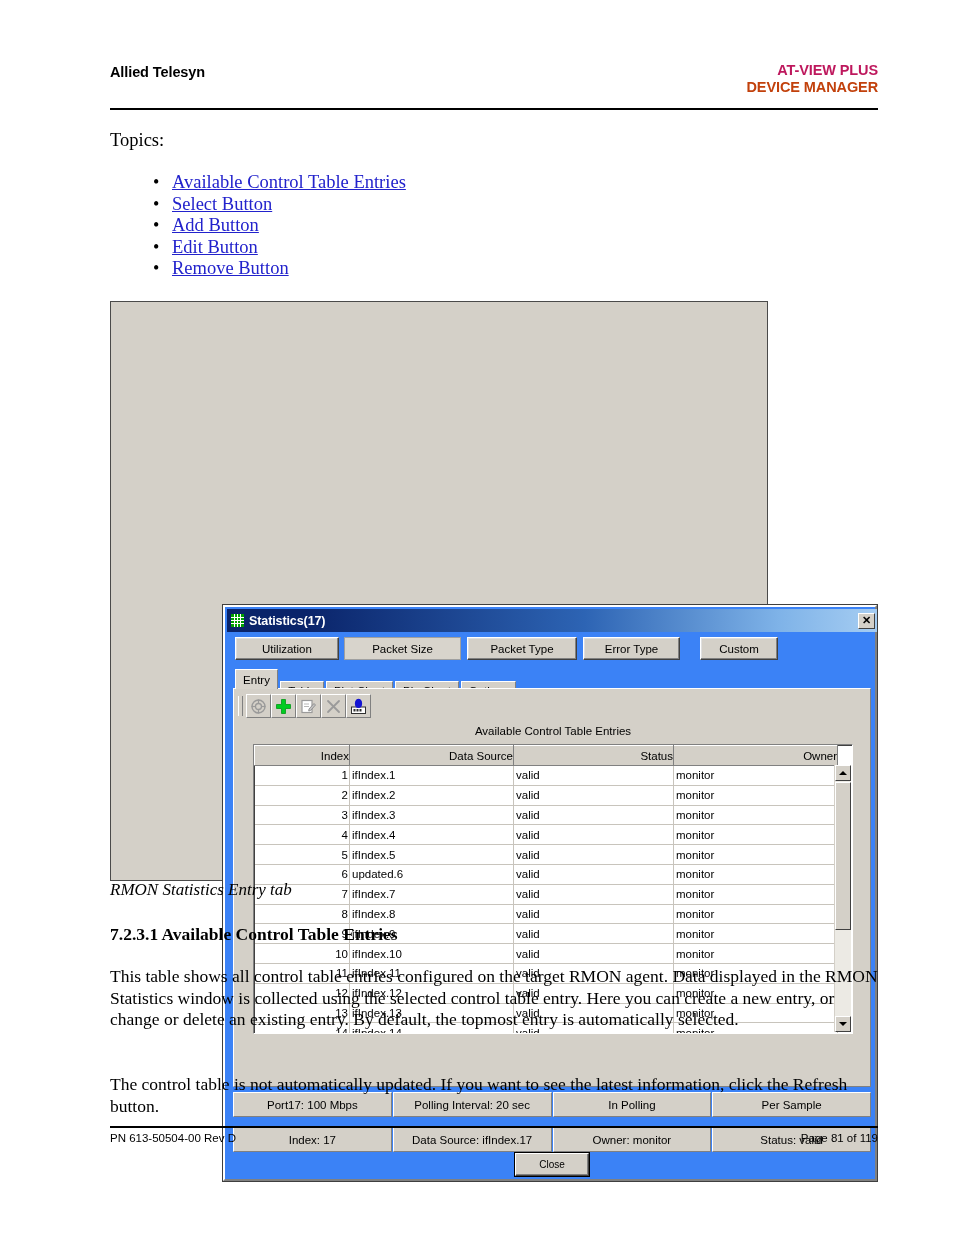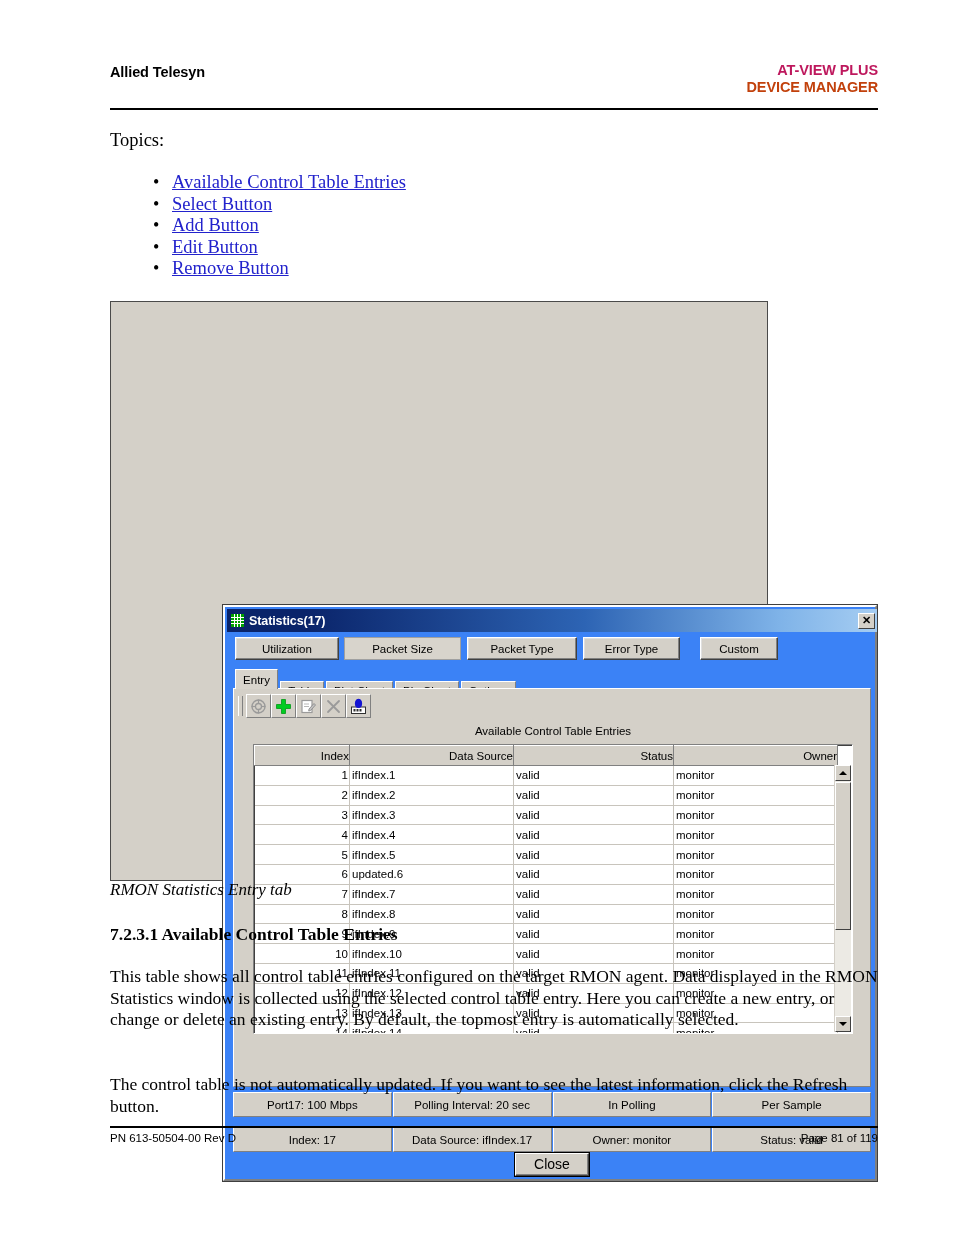--- a/index.html
+++ b/index.html
@@ -427,21 +427,21 @@
     height: 23px;
     background: #d4d0c8;
     border: 1px solid #ffffff;
     border-right-color: #404040;
     border-bottom-color: #404040;
     box-shadow: inset -1px -1px 0 #808080;
     box-sizing: border-box;
     display: flex;
     align-items: center;
     justify-content: center;
-    font-size: 14px;
+    font-size: 10px;
     outline: 1px solid #000;
     cursor: default;
   }
 
   
   .fig-caption {
     position: absolute;
     left: 110px;
     top: 880px;
     font-size: 17px;

